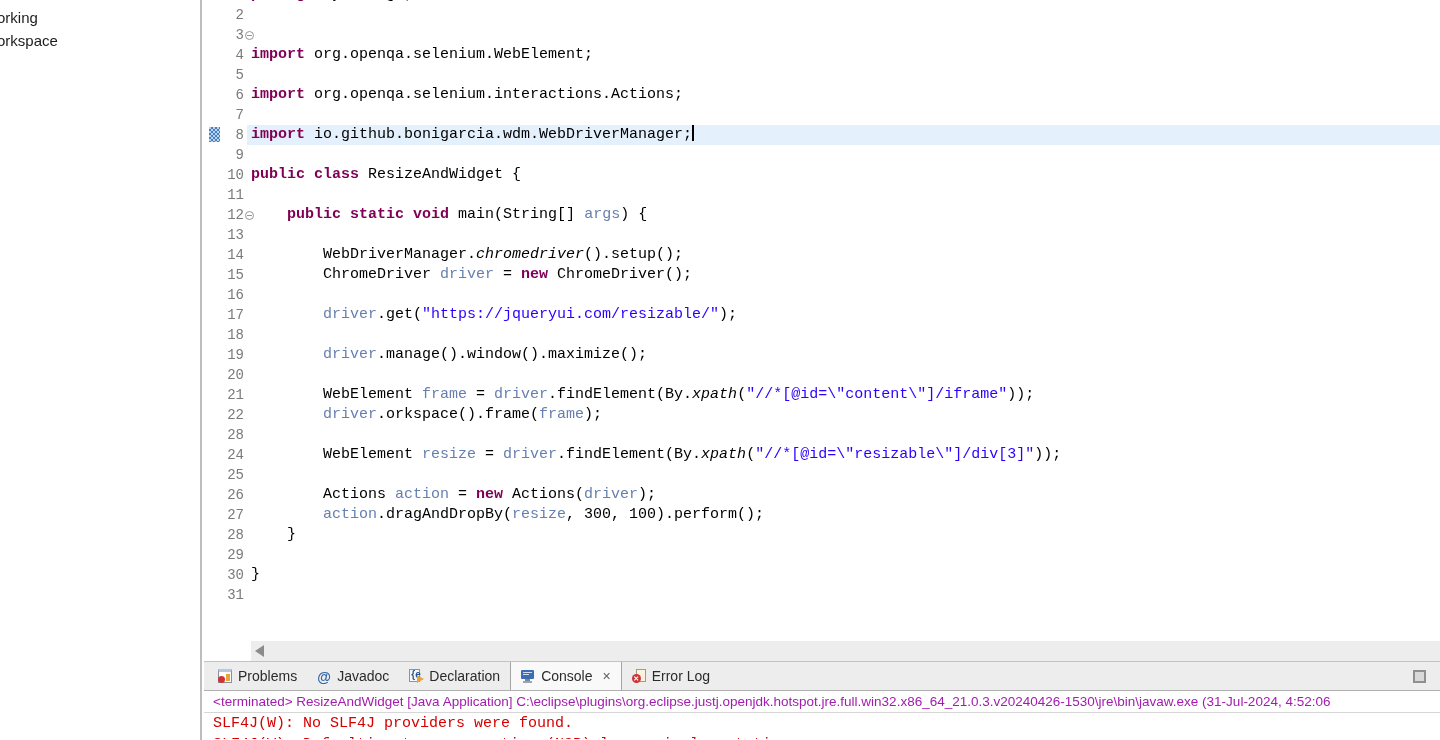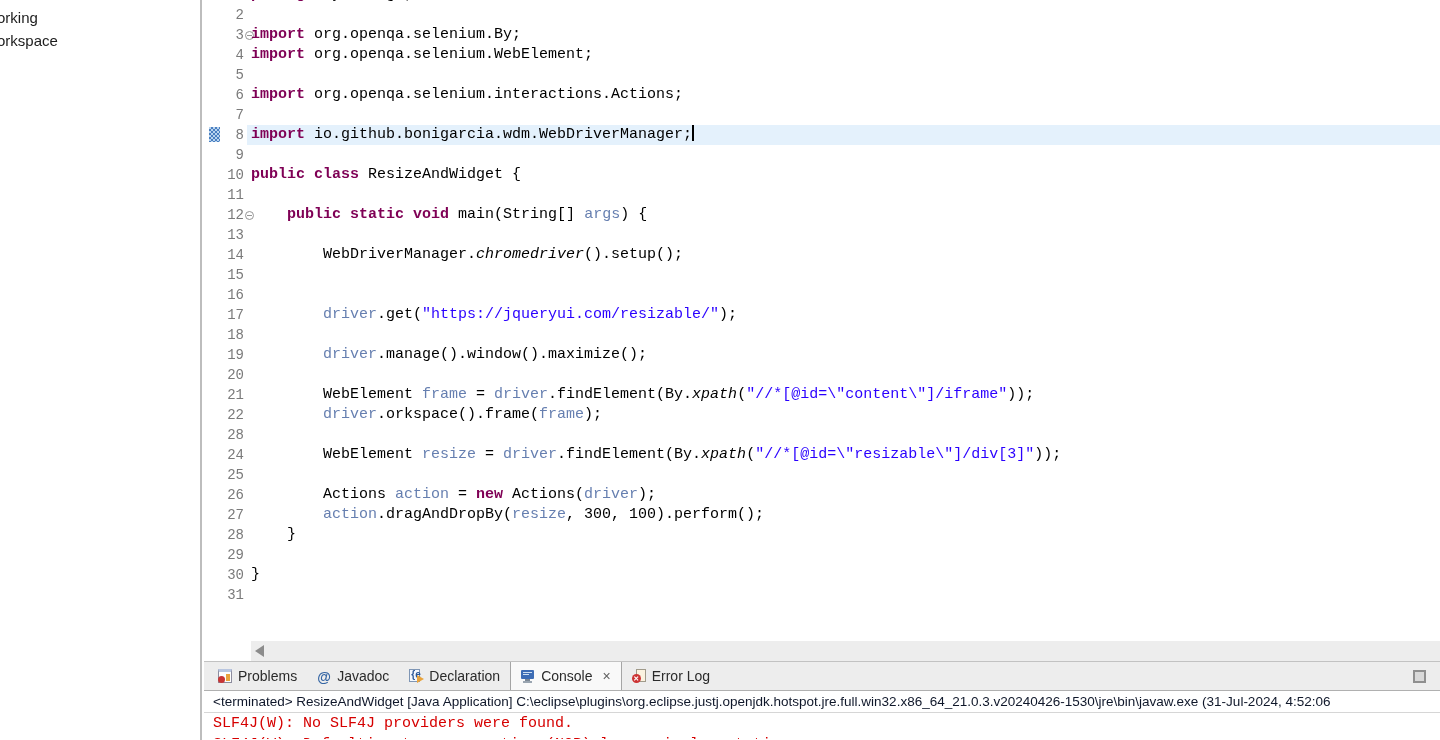--- a/index.html
+++ b/index.html
@@ -46,21 +46,21 @@
   .bottom-panel { position:absolute; left:204px; top:661px; width:1236px; height:56px; background:#fff; }
   .tabbar { position:relative; height:30px; background:#ededed; border-top:1px solid #c2c2c2;
             border-bottom:1px solid #b0b0b0; display:flex; align-items:stretch; padding-left:4px; }
   .vtab { display:flex; align-items:center; gap:6px; padding:0 10px; font-size:14px; color:#2b2b2b;
           white-space:nowrap; cursor:default; }
   .vtab.active { background:#f9f9f9; border-left:1px solid #a5a5a5; border-right:1px solid #a5a5a5; }
   .tab-close { font-size:14px; color:#5f5f5f; margin-left:4px; line-height:1; }
   .maxbtn { position:absolute; right:14px; top:8px; width:13px; height:13px;
             background:#d9d9d9; border:2px solid #8f8f8f; }
 
-  .console-title { height:22px; line-height:22px; padding-left:9px; font-size:13.5px; color:#0f172a;
+  .console-title { height:22px; line-height:22px; padding-left:9px; font-size:13.5px; color:#a21caf;
                    white-space:nowrap; overflow:hidden; background:#fff; border-bottom:1px solid #d6d6d6; }
   .console-body { padding-left:9px; overflow:hidden; height:26px; }
   .console-line { font-family:"Liberation Mono","DejaVu Sans Mono",monospace; font-size:15px;
                   line-height:21px; color:#d60000; white-space:pre; }
 
   
   .micon { position:relative; display:inline-block; width:14px; height:14px; flex:none; }
   .pi-win { position:absolute; inset:0; background:#fdfdfd; border:1px solid #8c8c9e; border-top:3px solid #b9c6e0; }
   .pi-red { position:absolute; left:0; bottom:0; width:7px; height:7px; border-radius:50%; background:#c93535; }
   .pi-amb { position:absolute; right:2px; bottom:2px; width:4px; height:7px; background:#e8a33d; }
@@ -82,33 +82,33 @@
 <body>
 
 <div class="left-panel">
   <span class="side-frag f0">orking</span>
   <span class="side-frag f1">orkspace</span>
 </div>
 
 <div class="editor" id="editor">
     <div class="code-line" style="top: -15px;"><span class="ln">1</span><span class="code-text"><span class="tk-k">package</span><span class="tk-p"> myPackage;</span></span></div>
     <div class="code-line" style="top: 5px;"><span class="ln">2</span><span class="code-text"></span></div>
-    <div class="code-line" style="top: 25px;"><span class="ln">3</span><span class="fold-circle"></span><span class="code-text"><span class="tk-k">import</span><span class="tk-p"> org.openqa.selenium.By;</span></span></div>
+    <div class="code-line" style="top: 25px;"><span class="ln">3</span><span class="fold-circle"></span></div>
     <div class="code-line" style="top: 45px;"><span class="ln">4</span><span class="code-text"><span class="tk-k">import</span><span class="tk-p"> org.openqa.selenium.WebElement;</span></span></div>
     <div class="code-line" style="top: 65px;"><span class="ln">5</span></div>
     <div class="code-line" style="top: 85px;"><span class="ln">6</span><span class="code-text"><span class="tk-k">import</span><span class="tk-p"> org.openqa.selenium.interactions.Actions;</span></span></div>
     <div class="code-line" style="top: 105px;"><span class="ln">7</span><span class="code-text"></span></div>
     <div class="code-line" style="top: 125px;"><span class="line-bg"></span><span class="ruler-marker"></span><span class="ln">8</span><span class="code-text"><span class="tk-k">import</span><span class="tk-p"> io.github.bonigarcia.wdm.WebDriverManager;</span><span class="caret"></span></span></div>
     <div class="code-line" style="top: 145px;"><span class="ln">9</span><span class="code-text"></span></div>
     <div class="code-line" style="top: 165px;"><span class="ln">10</span><span class="code-text"><span class="tk-k">public</span><span class="tk-p"> </span><span class="tk-k">class</span><span class="tk-p"> ResizeAndWidget {</span></span></div>
     <div class="code-line" style="top: 185px;"><span class="ln">11</span><span class="code-text"></span></div>
     <div class="code-line" style="top: 205px;"><span class="ln">12</span><span class="fold-circle"></span><span class="code-text"><span class="tk-p">    </span><span class="tk-k">public</span><span class="tk-p"> </span><span class="tk-k">static</span><span class="tk-p"> </span><span class="tk-k">void</span><span class="tk-p"> main(String[] </span><span class="tk-v">args</span><span class="tk-p">) {</span></span></div>
     <div class="code-line" style="top: 225px;"><span class="ln">13</span><span class="code-text"></span></div>
     <div class="code-line" style="top: 245px;"><span class="ln">14</span><span class="code-text"><span class="tk-p">        WebDriverManager.</span><span class="tk-i">chromedriver</span><span class="tk-p">().setup();</span></span></div>
-    <div class="code-line" style="top: 265px;"><span class="ln">15</span></div>
+    <div class="code-line" style="top: 265px;"><span class="ln">15</span><span class="code-text"><span class="tk-p">        ChromeDriver </span><span class="tk-v">driver</span><span class="tk-p"> = </span><span class="tk-k">new</span><span class="tk-p"> ChromeDriver();</span></span></div>
     <div class="code-line" style="top: 285px;"><span class="ln">16</span><span class="code-text"></span></div>
     <div class="code-line" style="top: 305px;"><span class="ln">17</span><span class="code-text"><span class="tk-p">        </span><span class="tk-v">driver</span><span class="tk-p">.get(</span><span class="tk-s">"https://jqueryui.com/resizable/"</span><span class="tk-p">);</span></span></div>
     <div class="code-line" style="top: 325px;"><span class="ln">18</span><span class="code-text"></span></div>
     <div class="code-line" style="top: 345px;"><span class="ln">19</span><span class="code-text"><span class="tk-p">        </span><span class="tk-v">driver</span><span class="tk-p">.manage().window().maximize();</span></span></div>
     <div class="code-line" style="top: 365px;"><span class="ln">20</span><span class="code-text"></span></div>
     <div class="code-line" style="top: 385px;"><span class="ln">21</span><span class="code-text"><span class="tk-p">        WebElement </span><span class="tk-v">frame</span><span class="tk-p"> = </span><span class="tk-v">driver</span><span class="tk-p">.findElement(By.</span><span class="tk-i">xpath</span><span class="tk-p">(</span><span class="tk-s">"//*[@id=\"content\"]/iframe"</span><span class="tk-p">));</span></span></div>
     <div class="code-line" style="top: 405px;"><span class="ln">22</span><span class="code-text"><span class="tk-p">        </span><span class="tk-v">driver</span><span class="tk-p">.orkspace().frame(</span><span class="tk-v">frame</span><span class="tk-p">);</span></span></div>
     <div class="code-line" style="top: 425px;"><span class="ln">28</span><span class="code-text"></span></div>
     <div class="code-line" style="top: 445px;"><span class="ln">24</span><span class="code-text"><span class="tk-p">        WebElement </span><span class="tk-v">resize</span><span class="tk-p"> = </span><span class="tk-v">driver</span><span class="tk-p">.findElement(By.</span><span class="tk-i">xpath</span><span class="tk-p">(</span><span class="tk-s">"//*[@id=\"resizable\"]/div[3]"</span><span class="tk-p">));</span></span></div>
     <div class="code-line" style="top: 465px;"><span class="ln">25</span><span class="code-text"></span></div>

